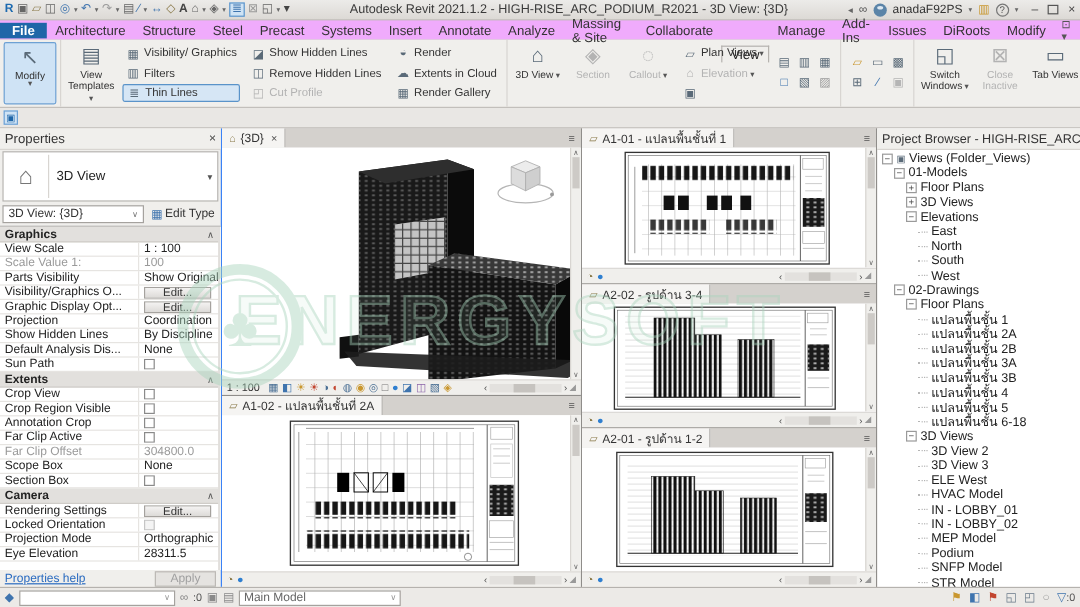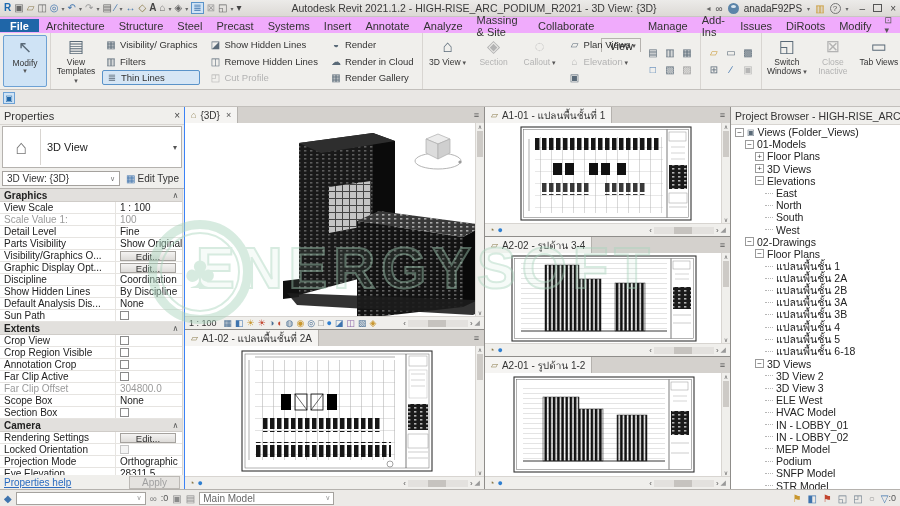--- a/index.html
+++ b/index.html
@@ -285,21 +285,21 @@
             <span class="t">Cut Profile</span>
           </div>
         </div>
         <div class="rcol">
           <div class="rrow">
             <span class="ric-s">◒</span>
             <span class="t">Render</span>
           </div>
           <div class="rrow">
             <span class="ric-s">☁</span>
-            <span class="t">Render in Cloud</span>
+            <span class="t">Extents in Cloud</span>
           </div>
           <div class="rrow">
             <span class="ric-s">▦</span>
             <span class="t">Render Gallery</span>
           </div>
         </div>
       </div>
       <div class="rpanel">
         <div class="rbig">
           <span class="ric">⌂</span>
@@ -392,41 +392,37 @@
             </div>
             <div class="prow">
               <span class="lab">View Scale</span>
               <span class="val">1 : 100</span>
             </div>
             <div class="prow gray">
               <span class="lab">Scale Value    1:</span>
               <span class="val">100</span>
             </div>
             <div class="prow">
-              <span class="lab">Detail Level</span>
-              <span class="val">Fine</span>
-            </div>
-            <div class="prow">
               <span class="lab">Parts Visibility</span>
               <span class="val">Show Original</span>
             </div>
             <div class="prow">
               <span class="lab">Visibility/Graphics O...</span>
               <span class="val">
                 <span class="ebtn">Edit...</span>
               </span>
             </div>
             <div class="prow">
               <span class="lab">Graphic Display Opt...</span>
               <span class="val">
                 <span class="ebtn">Edit...</span>
               </span>
             </div>
             <div class="prow">
-              <span class="lab">Discipline</span>
+              <span class="lab">Projection</span>
               <span class="val">Coordination</span>
             </div>
             <div class="prow">
               <span class="lab">Show Hidden Lines</span>
               <span class="val">By Discipline</span>
             </div>
             <div class="prow">
               <span class="lab">Default Analysis Dis...</span>
               <span class="val">None</span>
             </div>

